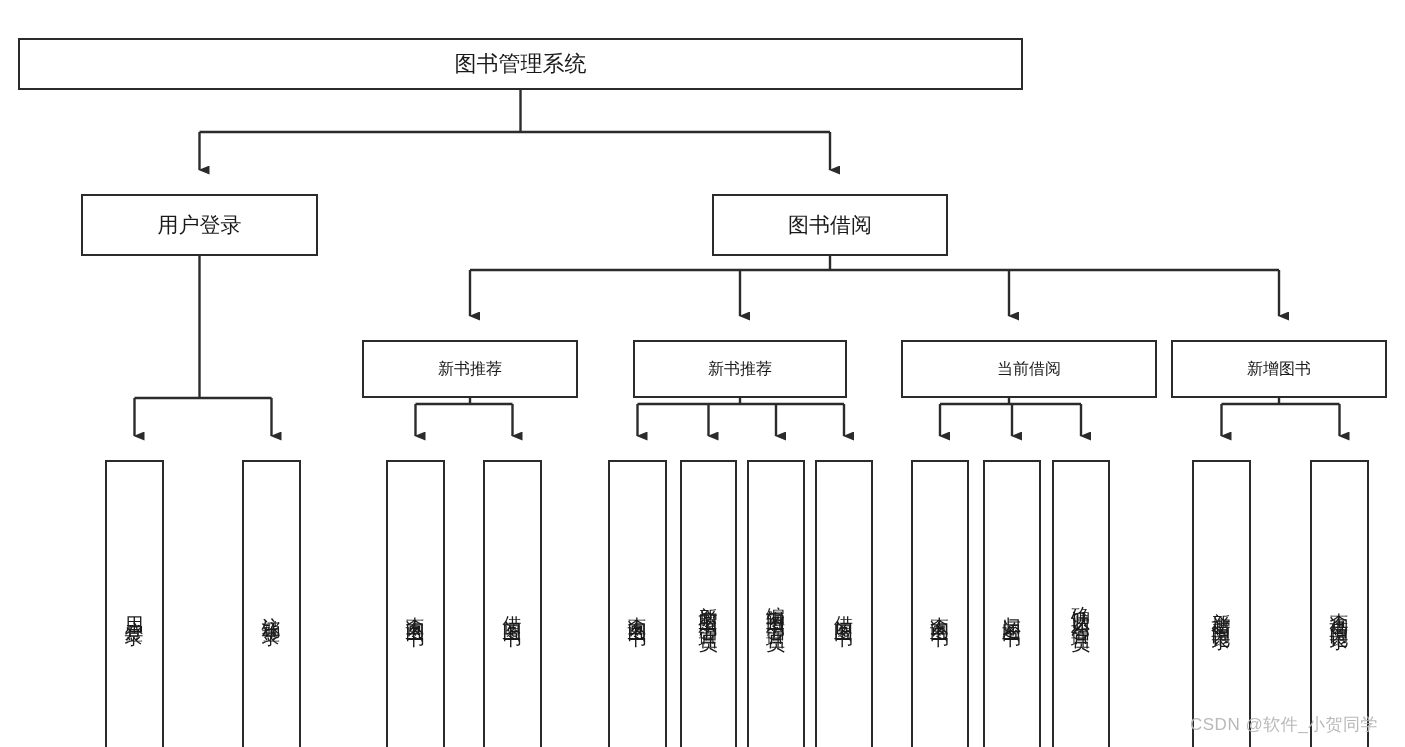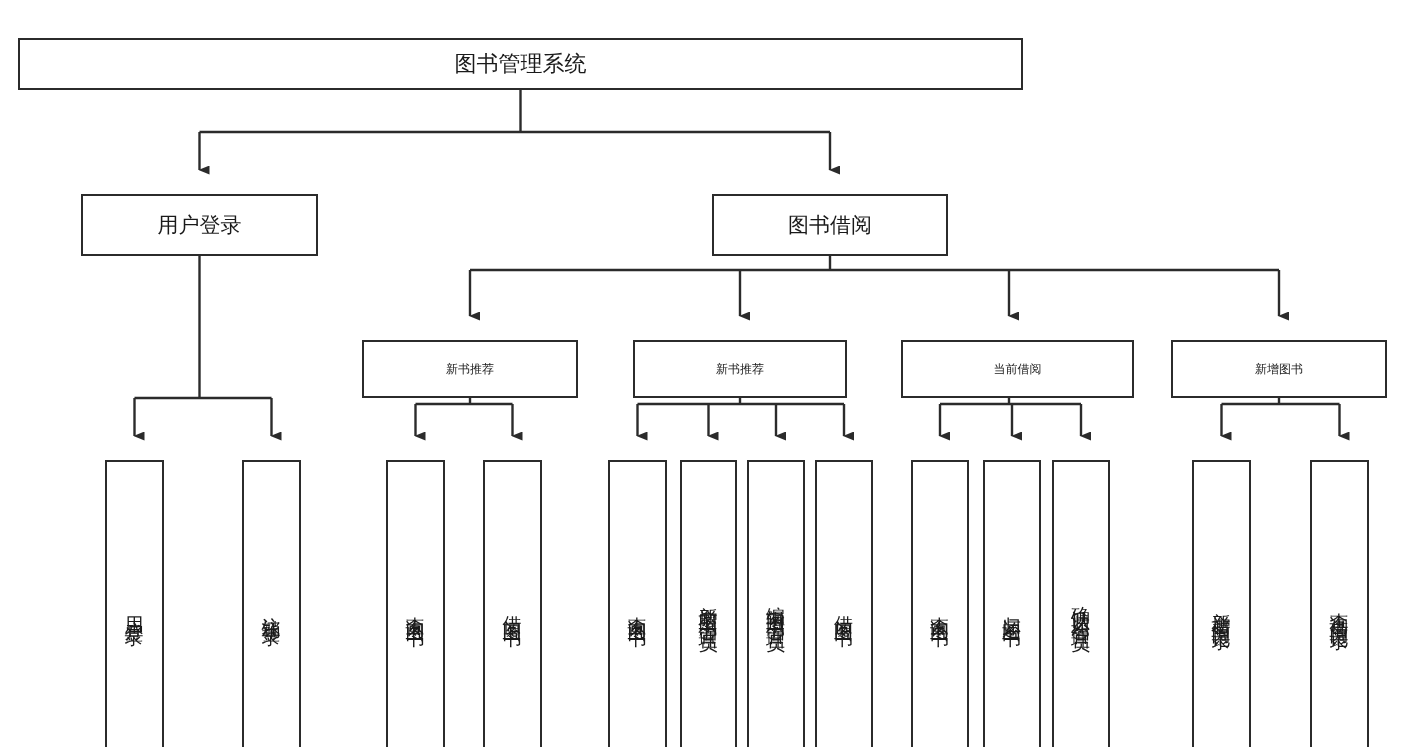--- a/index.html
+++ b/index.html
@@ -17,21 +17,21 @@
     background:#ffffff;
     border:2px solid #2b2b2b;
     display:flex;
     align-items:center;
     justify-content:center;
     color:#1a1a1a;
     margin-top:24px;
   }
   .node.level0{font-size:22px;}
   .node.level1{font-size:21px;}
-  .node.level2{font-size:12px;}
+  .node.level2{font-size:16px;}
   .node.leaf{font-size:19px;}
 
   .node-label{
     display:block;
     text-align:center;
     line-height:1.18;
     white-space:pre;
   }
   .leaf .node-label{
     writing-mode:vertical-rl;
@@ -112,21 +112,21 @@
   </div>
 
   <div class="node level2" style="left:362px;top:316px;width:216px;height:58px;">
     <span class="node-label">新书推荐</span>
   </div>
 
   <div class="node level2" style="left:633px;top:316px;width:214px;height:58px;">
     <span class="node-label">新书推荐</span>
   </div>
 
-  <div class="node level2" style="left:901px;top:316px;width:233px;height:58px;">
+  <div class="node level2" style="left:901px;top:316px;width:256px;height:58px;">
     <span class="node-label">当前借阅</span>
   </div>
 
   <div class="node level2" style="left:1171px;top:316px;width:216px;height:58px;">
     <span class="node-label">新增图书</span>
   </div>
 
   <div id="leaf-layer">
       <div class="node leaf" id="leaf-user-login" style="left: 105px; top: 436px; width: 59px; height: 297px;">
         <span class="node-label">用户登录</span>
@@ -162,13 +162,14 @@
         <span class="node-label">确认归还（管理员）</span>
       </div>
       <div class="node leaf" id="leaf-add-record" style="left: 1192px; top: 436px; width: 59px; height: 297px;">
         <span class="node-label">新增借阅记录</span>
       </div>
       <div class="node leaf" id="leaf-query-record" style="left: 1310px; top: 436px; width: 59px; height: 297px;">
         <span class="node-label">查询借阅记录</span>
       </div>
     </div>
 
+  <div id="watermark">CSDN @软件_小贺同学</div>
 </div>
 
 </body></html>

